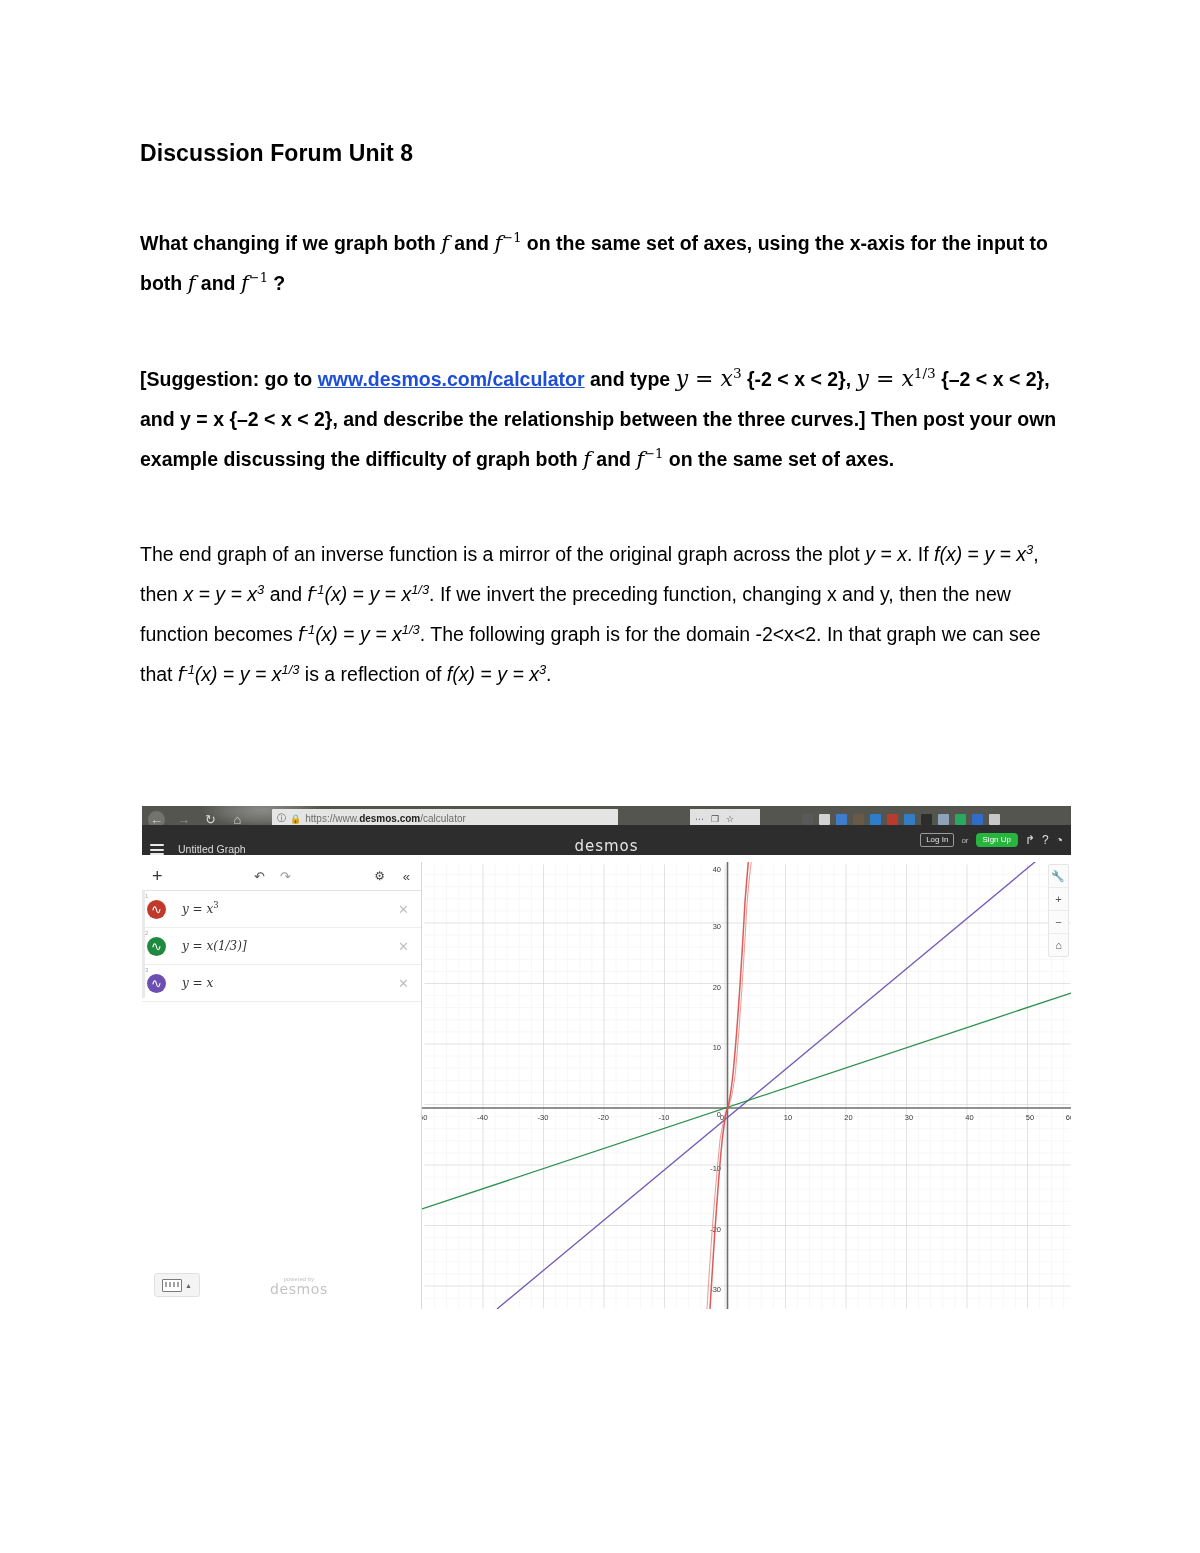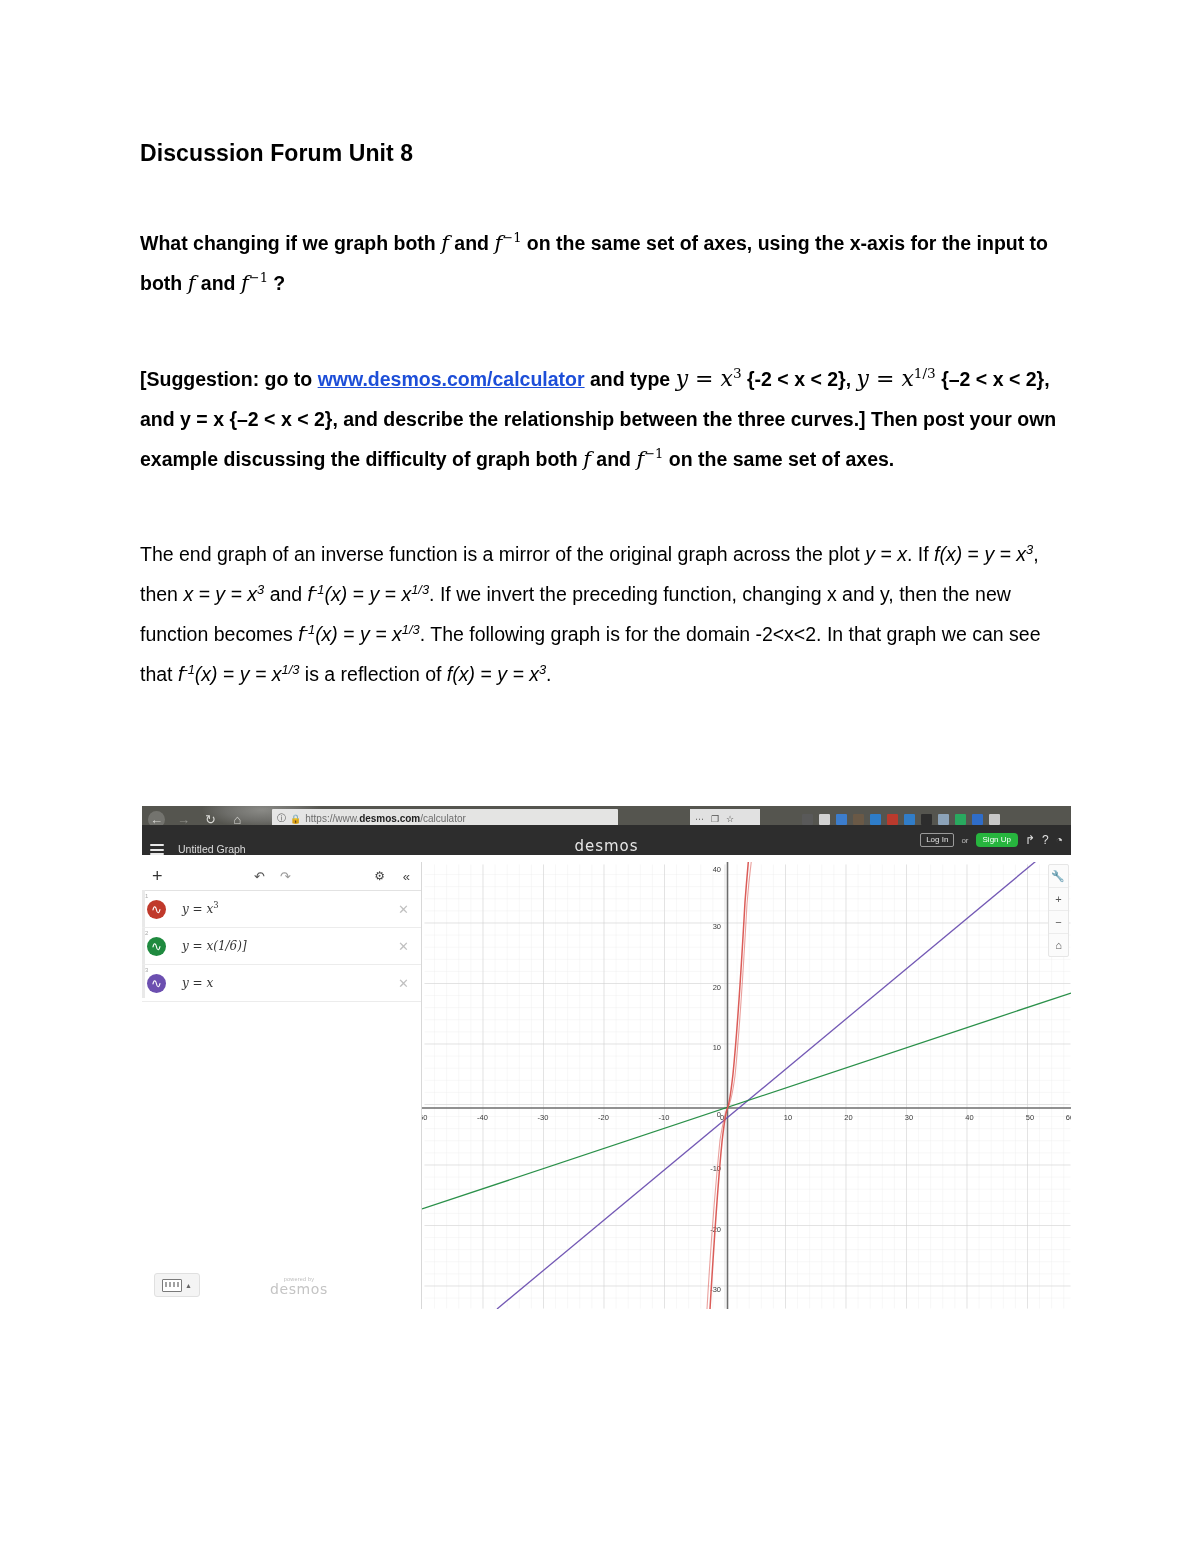--- a/index.html
+++ b/index.html
@@ -452,21 +452,21 @@
       <div class="expr-row">
         <span class="expr-idx">1</span>
         <span class="expr-dot" style="background:#c0392b">∿</span>
         <span class="expr-math"><span>y = x</span><sup>3</sup></span>
         <span class="expr-x">✕</span>
       </div>
 
       <div class="expr-row">
         <span class="expr-idx">2</span>
         <span class="expr-dot" style="background:#1f8a3f">∿</span>
-        <span class="expr-math"><span>y = x(1/6)]</span><sup></sup></span>
+        <span class="expr-math"><span>y = x(1/3)]</span><sup></sup></span>
         <span class="expr-x">✕</span>
       </div>
 
       <div class="expr-row">
         <span class="expr-idx">3</span>
         <span class="expr-dot" style="background:#6c4fb0">∿</span>
         <span class="expr-math"><span>y = x</span><sup></sup></span>
         <span class="expr-x">✕</span>
       </div>
 

